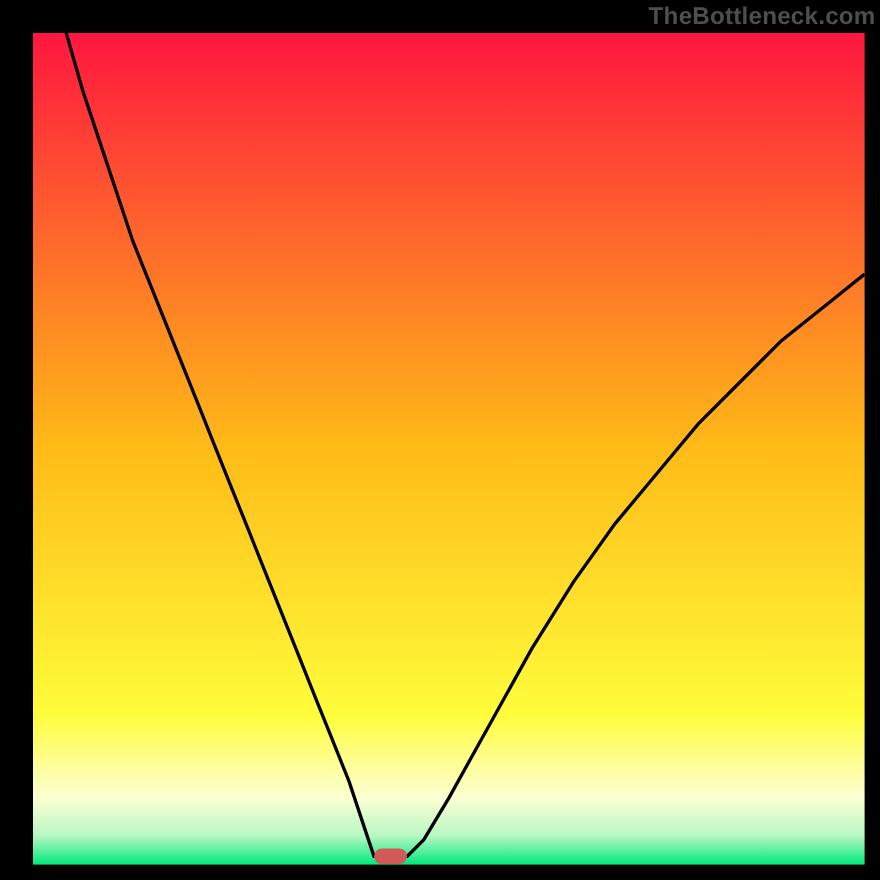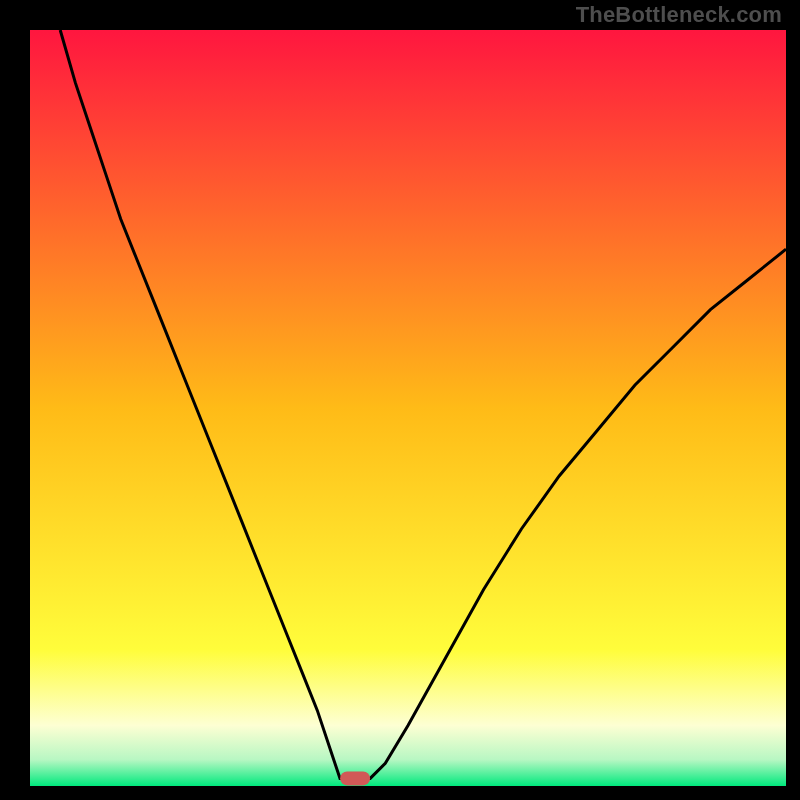--- a/index.html
+++ b/index.html
@@ -12,21 +12,21 @@
     font-family: Arial, Helvetica, sans-serif;
   }
   .container {
     position: relative;
     width: 800px;
     height: 800px;
   }
   .watermark {
     position: absolute;
     top: 2px;
-    right: 18px;
+    right: 4px;
     font-size: 22px;
     font-weight: 600;
     color: #4e4e4e;
     letter-spacing: 0.2px;
     z-index: 10;
   }
   svg.chart {
     position: absolute;
     top: 0;
     left: 0;

